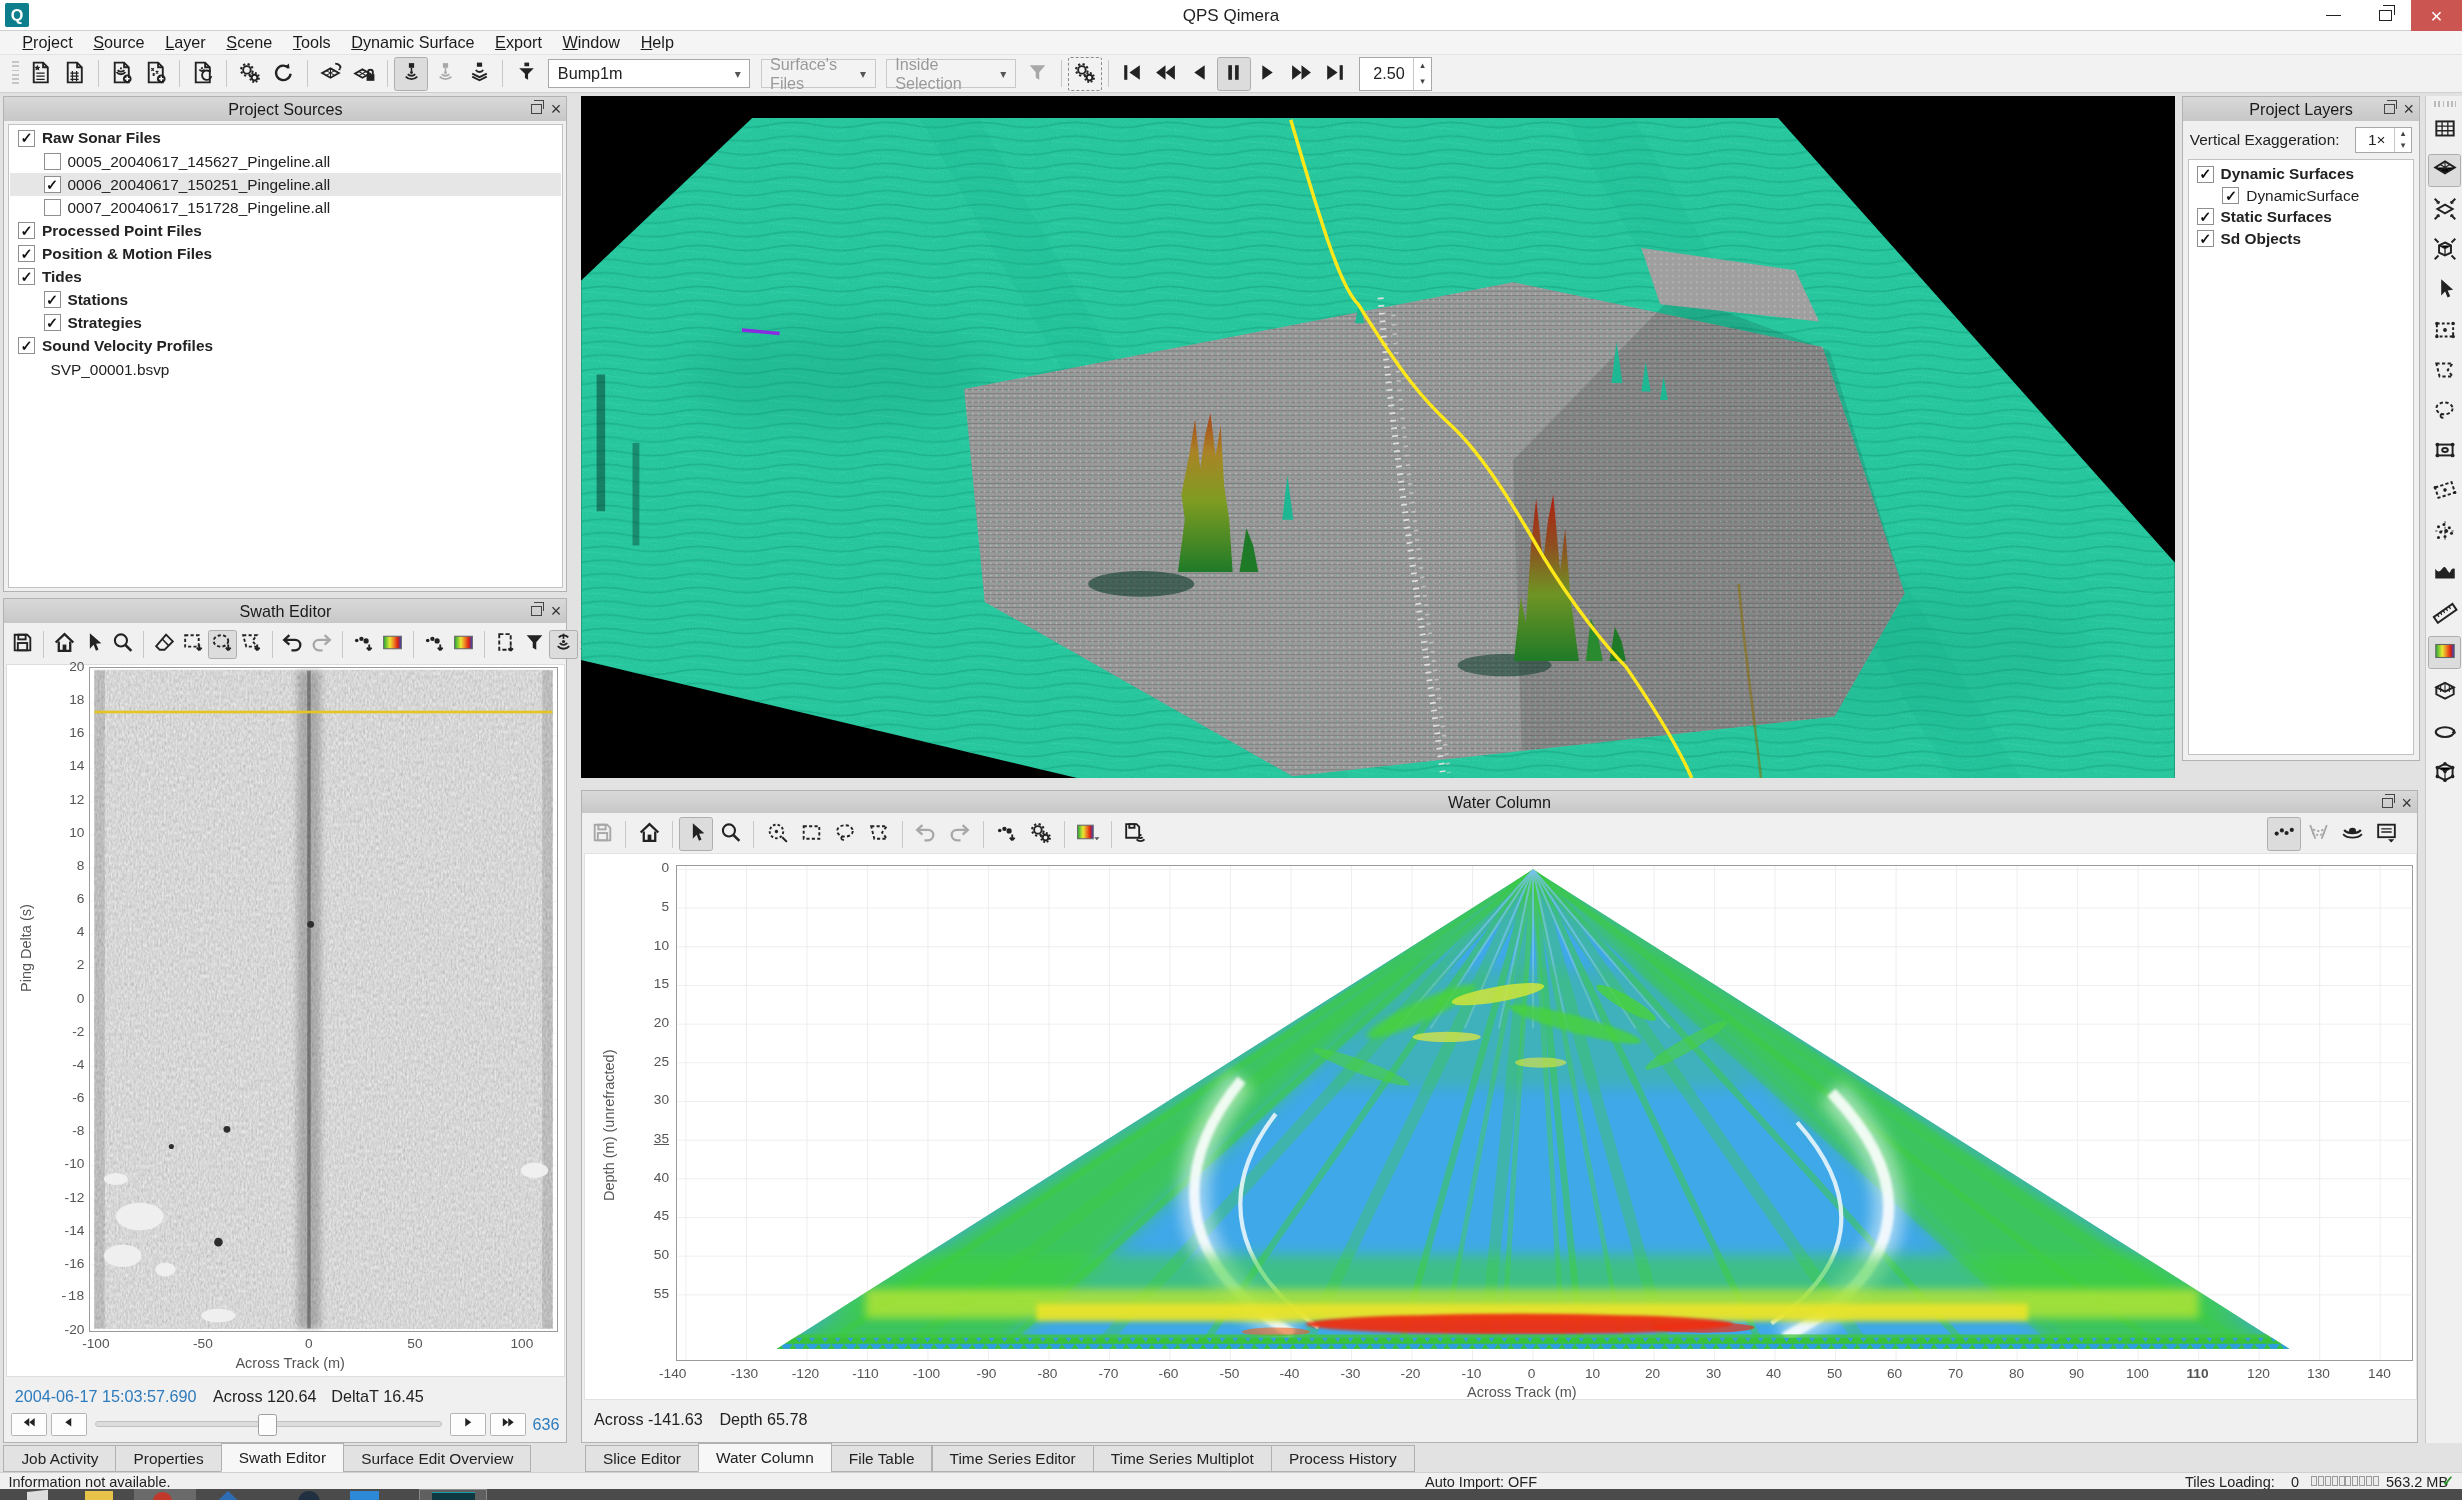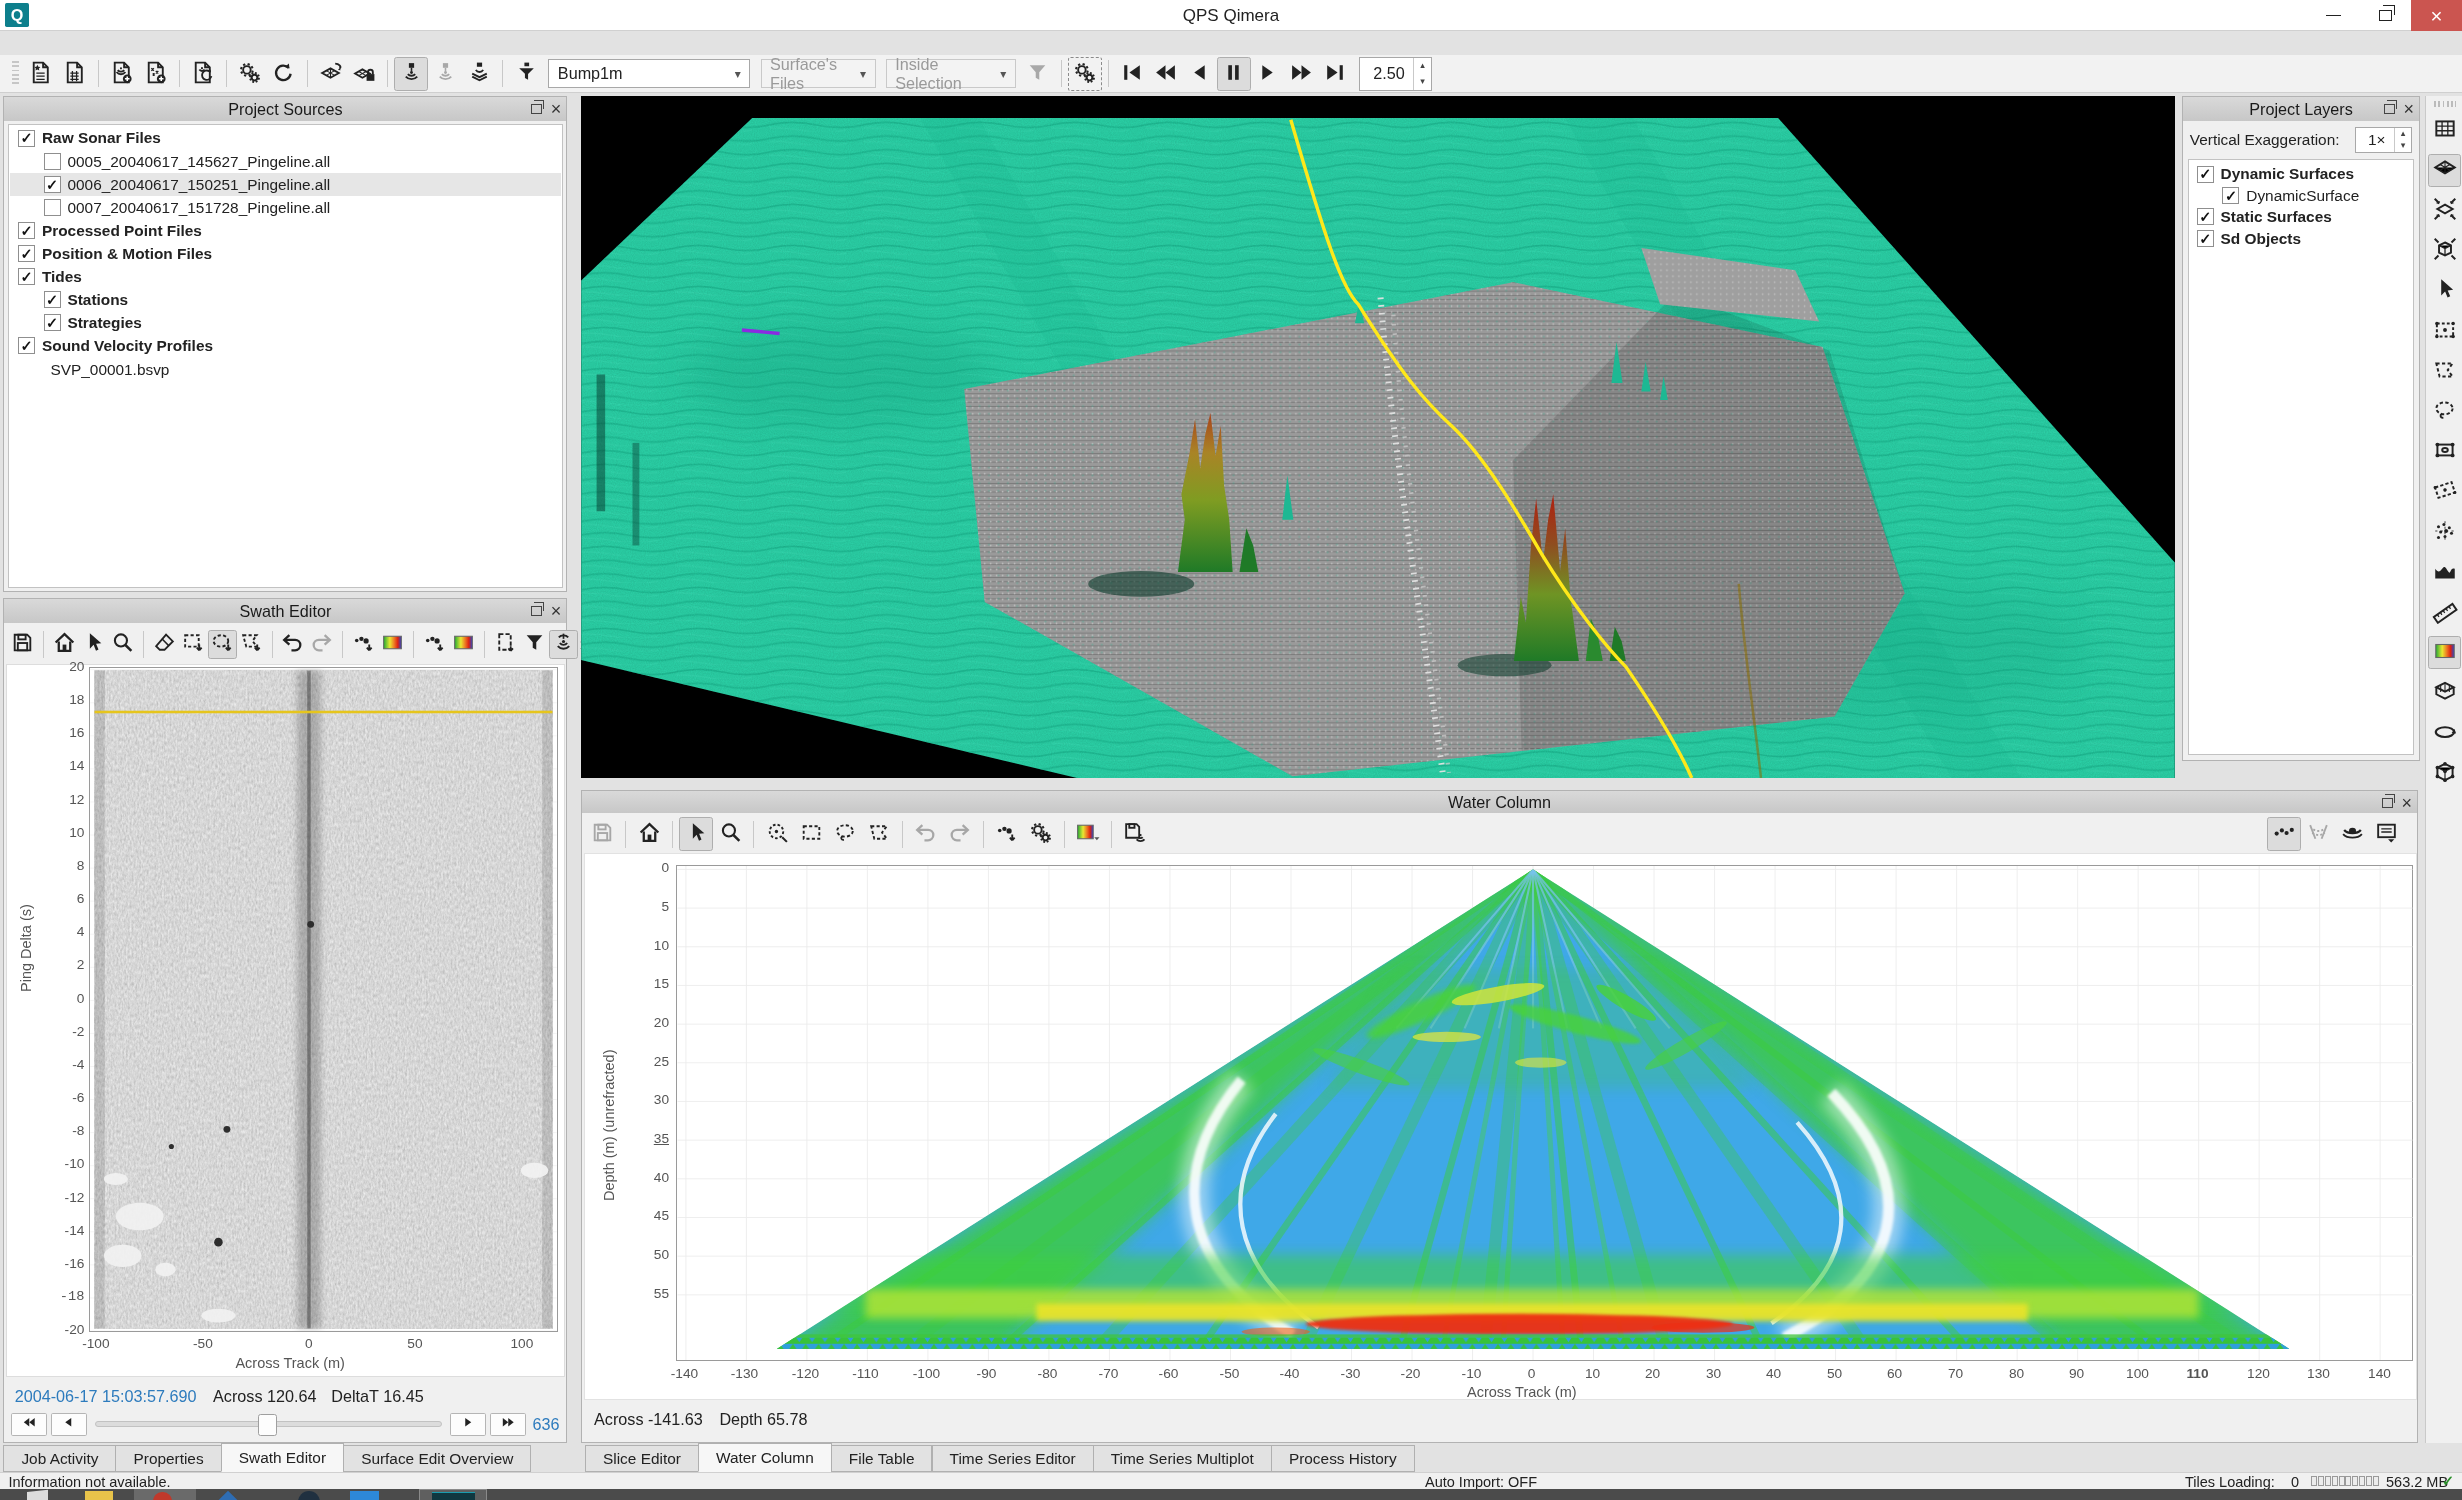--- a/index.html
+++ b/index.html
@@ -116,20 +116,31 @@
         <span></span>
       </div>
     <div class="win-btn" id="btn-restore">
         <span class="restore-glyph"></span>
       </div>
     <div class="win-btn" id="btn-close">
         <span>×</span>
       </div>
   </div>
 
+  <div id="menubar">
+      <div class="menu-item">Project</div>
+      <div class="menu-item">Source</div>
+      <div class="menu-item">Layer</div>
+      <div class="menu-item">Scene</div>
+      <div class="menu-item">Tools</div>
+      <div class="menu-item">Dynamic Surface</div>
+      <div class="menu-item">Export</div>
+      <div class="menu-item">Window</div>
+      <div class="menu-item">Help</div>
+    </div>
 
   <div id="toolbar">
       <div class="grip"></div>
       <div class="icon-btn">
         <span><svg viewBox="0 0 24 24">
             <path d="M5.5 2.5h9l4.5 4.5v14.5h-13.5z" fill="none" stroke="#222" stroke-width="1.8"></path>
             <path d="M14.5 2.5v4.5h4.5" fill="none" stroke="#222" stroke-width="1.8"></path>
             <path d="M8 12.5h8M8 15.5h8M8 18.5h8" stroke="#222" stroke-width="1.2"></path>
             <path d="M9 4.6l.9 1.8 2 .3-1.45 1.4.35 2L9 9.2 7.2 10.1l.35-2L6.1 6.7l2-.3z" fill="#222"></path>
           </svg></span>
@@ -1020,21 +1031,21 @@
       <div class="axis-tick" style="left: 51px; top: 147px; width: 36px; text-align: right;">10</div>
       <div class="axis-tick" style="left: 51px; top: 185px; width: 36px; text-align: right;">15</div>
       <div class="axis-tick" style="left: 51px; top: 224px; width: 36px; text-align: right;">20</div>
       <div class="axis-tick" style="left: 51px; top: 263px; width: 36px; text-align: right;">25</div>
       <div class="axis-tick" style="left: 51px; top: 301px; width: 36px; text-align: right;">30</div>
       <div class="axis-tick" style="left: 51px; top: 340px; width: 36px; text-align: right; text-decoration: underline;">35</div>
       <div class="axis-tick" style="left: 51px; top: 379px; width: 36px; text-align: right;">40</div>
       <div class="axis-tick" style="left: 51px; top: 417px; width: 36px; text-align: right;">45</div>
       <div class="axis-tick" style="left: 51px; top: 456px; width: 36px; text-align: right;">50</div>
       <div class="axis-tick" style="left: 51px; top: 495px; width: 36px; text-align: right;">55</div>
-      <div class="axis-tick" style="left: 77px; top: 575px; width: 51px; text-align: center;">-140</div>
+      <div class="axis-tick" style="left: 77px; top: 575px; width: 51px; text-align: left;">-140</div>
       <div class="axis-tick" style="left: 137px; top: 575px; width: 51px; text-align: center;">-130</div>
       <div class="axis-tick" style="left: 198px; top: 575px; width: 51px; text-align: center;">-120</div>
       <div class="axis-tick" style="left: 258px; top: 575px; width: 51px; text-align: center;">-110</div>
       <div class="axis-tick" style="left: 319px; top: 575px; width: 51px; text-align: center;">-100</div>
       <div class="axis-tick" style="left: 379px; top: 575px; width: 51px; text-align: center;">-90</div>
       <div class="axis-tick" style="left: 440px; top: 575px; width: 51px; text-align: center;">-80</div>
       <div class="axis-tick" style="left: 501px; top: 575px; width: 51px; text-align: center;">-70</div>
       <div class="axis-tick" style="left: 561px; top: 575px; width: 51px; text-align: center;">-60</div>
       <div class="axis-tick" style="left: 622px; top: 575px; width: 51px; text-align: center;">-50</div>
       <div class="axis-tick" style="left: 682px; top: 575px; width: 51px; text-align: center;">-40</div>

